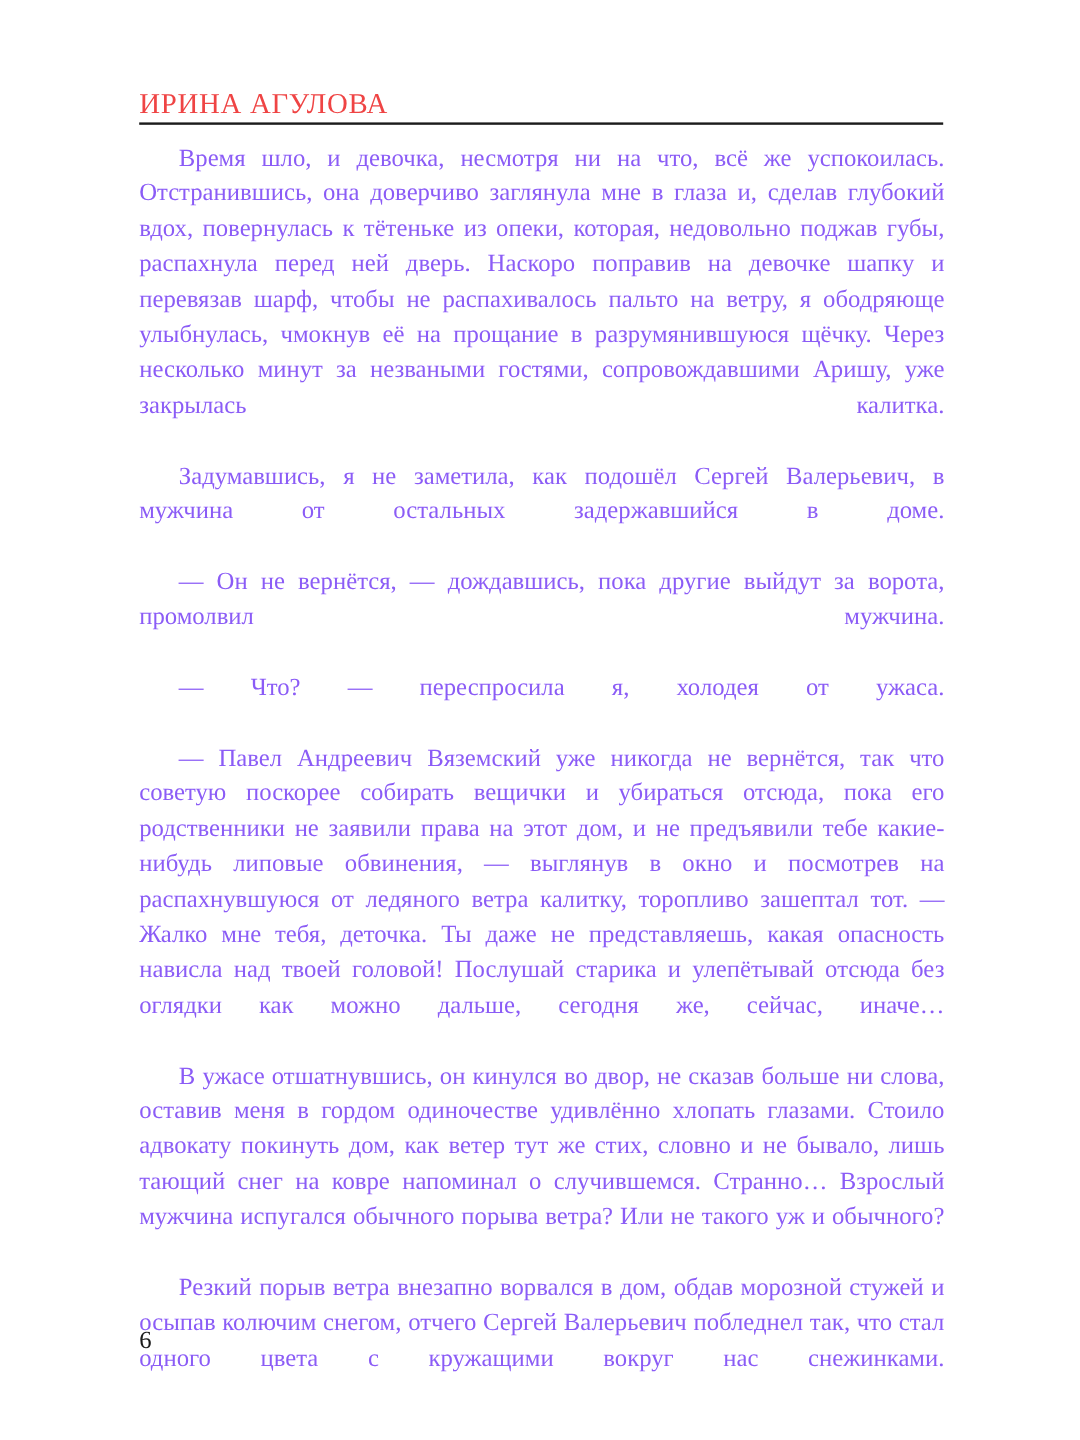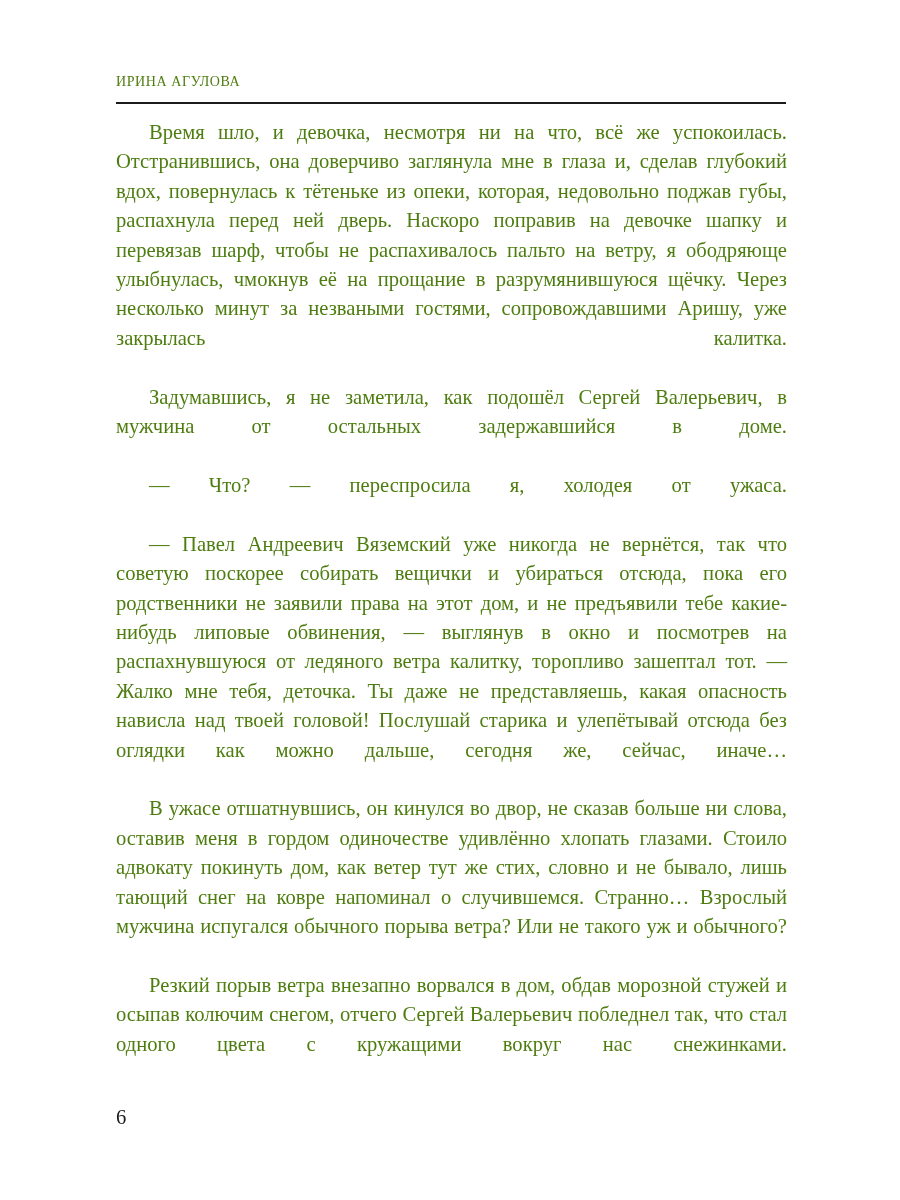--- a/index.html
+++ b/index.html
@@ -27,23 +27,23 @@
 
   
   .running-head {
     position: absolute;
     left: 116px;
     top: 74px;
     width: 670px;
   }
   .running-head-text {
     font-family: "Liberation Serif", "DejaVu Serif", serif;
-    font-size: 14px;
+    font-size: 24px;
     letter-spacing: 0.6px;
-    color: #4d7c0f;
+    color: #ef4444;
     line-height: 1.1;
     white-space: nowrap;
   }
   .head-rule {
     position: absolute;
     left: 116px;
     top: 102px;
     width: 670px;
     height: 0;
     border-top: 2.2px solid #1b1b1b;
@@ -56,21 +56,21 @@
     top: 118px;
     width: 671px;
   }
   .para {
     margin: 0;
     text-indent: 33px;
     text-align: justify;
     text-justify: inter-word;
     font-size: 20.6px;
     line-height: 29.4px;
-    color: #4d7c0f;
+    color: #8b5cf6;
     hyphens: manual;
     -webkit-hyphens: manual;
   }
   
   .para:after {
     content: "";
     display: inline-block;
     width: 100%;
   }
 
@@ -91,20 +91,21 @@
 
   <div class="running-head">
     <div class="running-head-text">ИРИНА АГУЛОВА</div>
   </div>
 
   <div class="head-rule"></div>
 
   <div class="textblock">
     <p class="para">Время шло, и девочка, несмотря ни на что, всё же успокоилась. Отстранившись, она доверчиво заглянула мне в глаза и, сделав глубокий вдох, повернулась к тётеньке из опеки, которая, недовольно поджав губы, распахнула перед ней дверь. Наскоро поправив на девочке шапку и перевязав шарф, чтобы не распахивалось пальто на ветру, я ободряюще улыбнулась, чмокнув её на прощание в разрумянившуюся щёчку. Через несколько минут за незваными гостями, сопровождавшими Аришу, уже закрылась калитка.</p>
     <p class="para">Задумавшись, я не заметила, как подошёл Сергей Валерьевич, в мужчина от остальных задержавшийся в доме.</p>
+    <p class="para">— Он не вернётся, — дождавшись, пока другие выйдут за ворота, промолвил мужчина.</p>
     <p class="para">— Что? — переспросила я, холодея от ужаса.</p>
     <p class="para">— Павел Андреевич Вяземский уже никогда не вернётся, так что советую поскорее собирать вещички и убираться отсюда, пока его родственники не заявили права на этот дом, и не предъявили тебе какие-нибудь липовые обвинения, — выглянув в окно и посмотрев на распахнувшуюся от ледяного ветра калитку, торопливо зашептал тот. — Жалко мне тебя, деточка. Ты даже не представляешь, какая опасность нависла над твоей головой! Послушай старика и улепётывай отсюда без оглядки как можно дальше, сегодня же, сейчас, иначе…</p>
     <p class="para">В ужасе отшатнувшись, он кинулся во двор, не сказав больше ни слова, оставив меня в гордом одиночестве удивлённо хлопать глазами. Стоило адвокату покинуть дом, как ветер тут же стих, словно и не бывало, лишь тающий снег на ковре напоминал о случившемся. Странно… Взрослый мужчина испугался обычного порыва ветра? Или не такого уж и обычного?</p>
     <p class="para">Резкий порыв ветра внезапно ворвался в дом, обдав морозной стужей и осыпав колючим снегом, отчего Сергей Валерьевич побледнел так, что стал одного цвета с кружащими вокруг нас снежинками.</p>
   </div>
 
   <div class="folio">6</div>
 
 </div>
 

